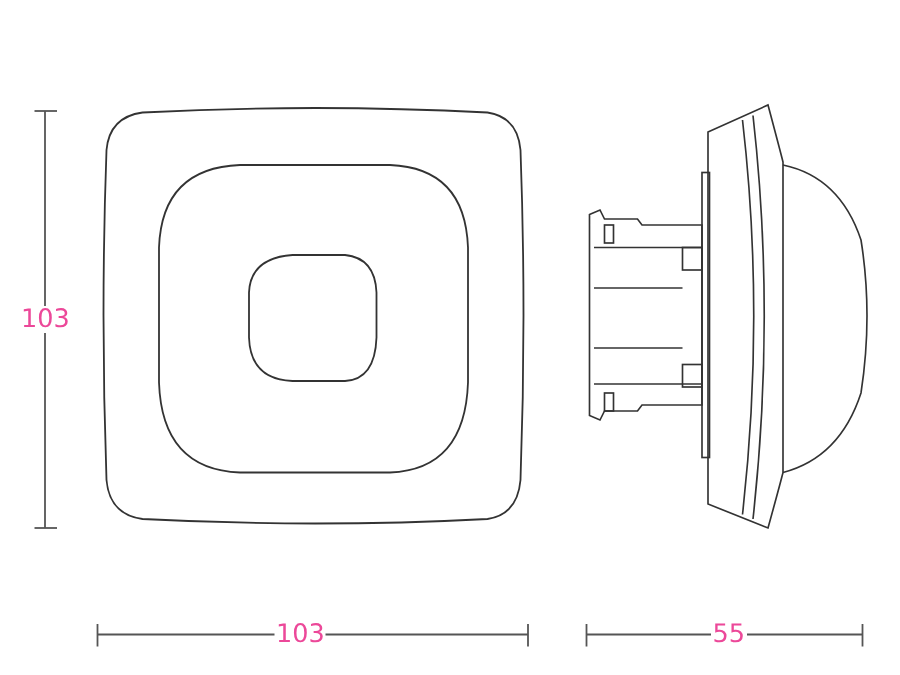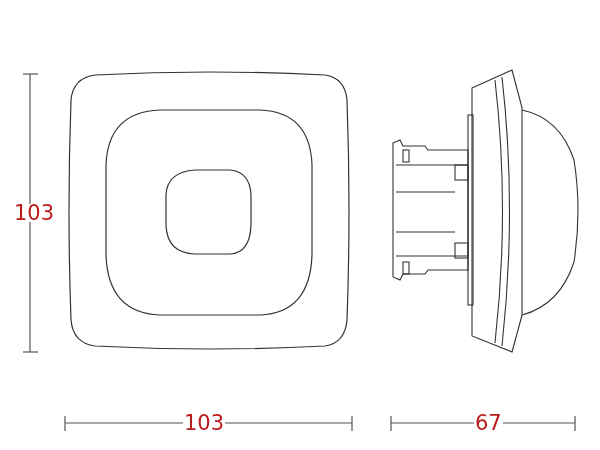--- a/index.html
+++ b/index.html
@@ -1,18 +1,18 @@
 <!DOCTYPE html>
 <html><head>
 <meta charset="utf-8">
 <style>
   html, body { margin: 0; padding: 0; background: #ffffff; }
   body { width: 600px; height: 450px; position: relative; overflow: hidden; font-family: "DejaVu Sans", sans-serif; }
   svg { position: absolute; left: 0; top: 0; }
-  .lbl { position: absolute; font-size: 21px; color: #b91c1c; background: #fff; line-height: 18px; padding: 0 1px; }
+  .lbl { position: absolute; font-size: 17px; color: #ec4899; background: #fff; line-height: 18px; padding: 0 1px; }
 </style>
 </head>
 <body>
 
 <svg width="600" height="450" viewBox="0 0 600 450">
 
   <g fill="none" stroke="#333" stroke-width="1.2">
     <path d="M95,75 Q210,69 325,75 Q345,78 347,100 Q351,210 347,320 Q345,343 325,346 Q210,352 95,346 Q73,343 71,320 Q67,210 71,100 Q73,78 95,75 Z"></path>
     <path d="M160,110 L260,110 Q310,112 312,165 L312,255 Q310,313 260,315 L160,315 Q108,313 106,255 L106,165 Q108,112 160,110 Z"></path>
     <path d="M195,170 L230,170 Q250,172 251,195 L251,225 Q250,253 230,254 L195,254 Q167,253 166,225 L166,195 Q167,172 195,170 Z"></path>
@@ -45,13 +45,13 @@
     <line x1="352" y1="416" x2="352" y2="431"></line>
 
     <line x1="391" y1="423" x2="575" y2="423"></line>
     <line x1="391" y1="416" x2="391" y2="431"></line>
     <line x1="575" y1="416" x2="575" y2="431"></line>
   </g>
 </svg>
 
 <div class="lbl" style="left:13px; top:204px;">103</div>
 <div class="lbl" style="left:183px; top:414px;">103</div>
-<div class="lbl" style="left:474px; top:414px;">67</div>
+<div class="lbl" style="left:474px; top:414px;">55</div>
 
 </body></html>

